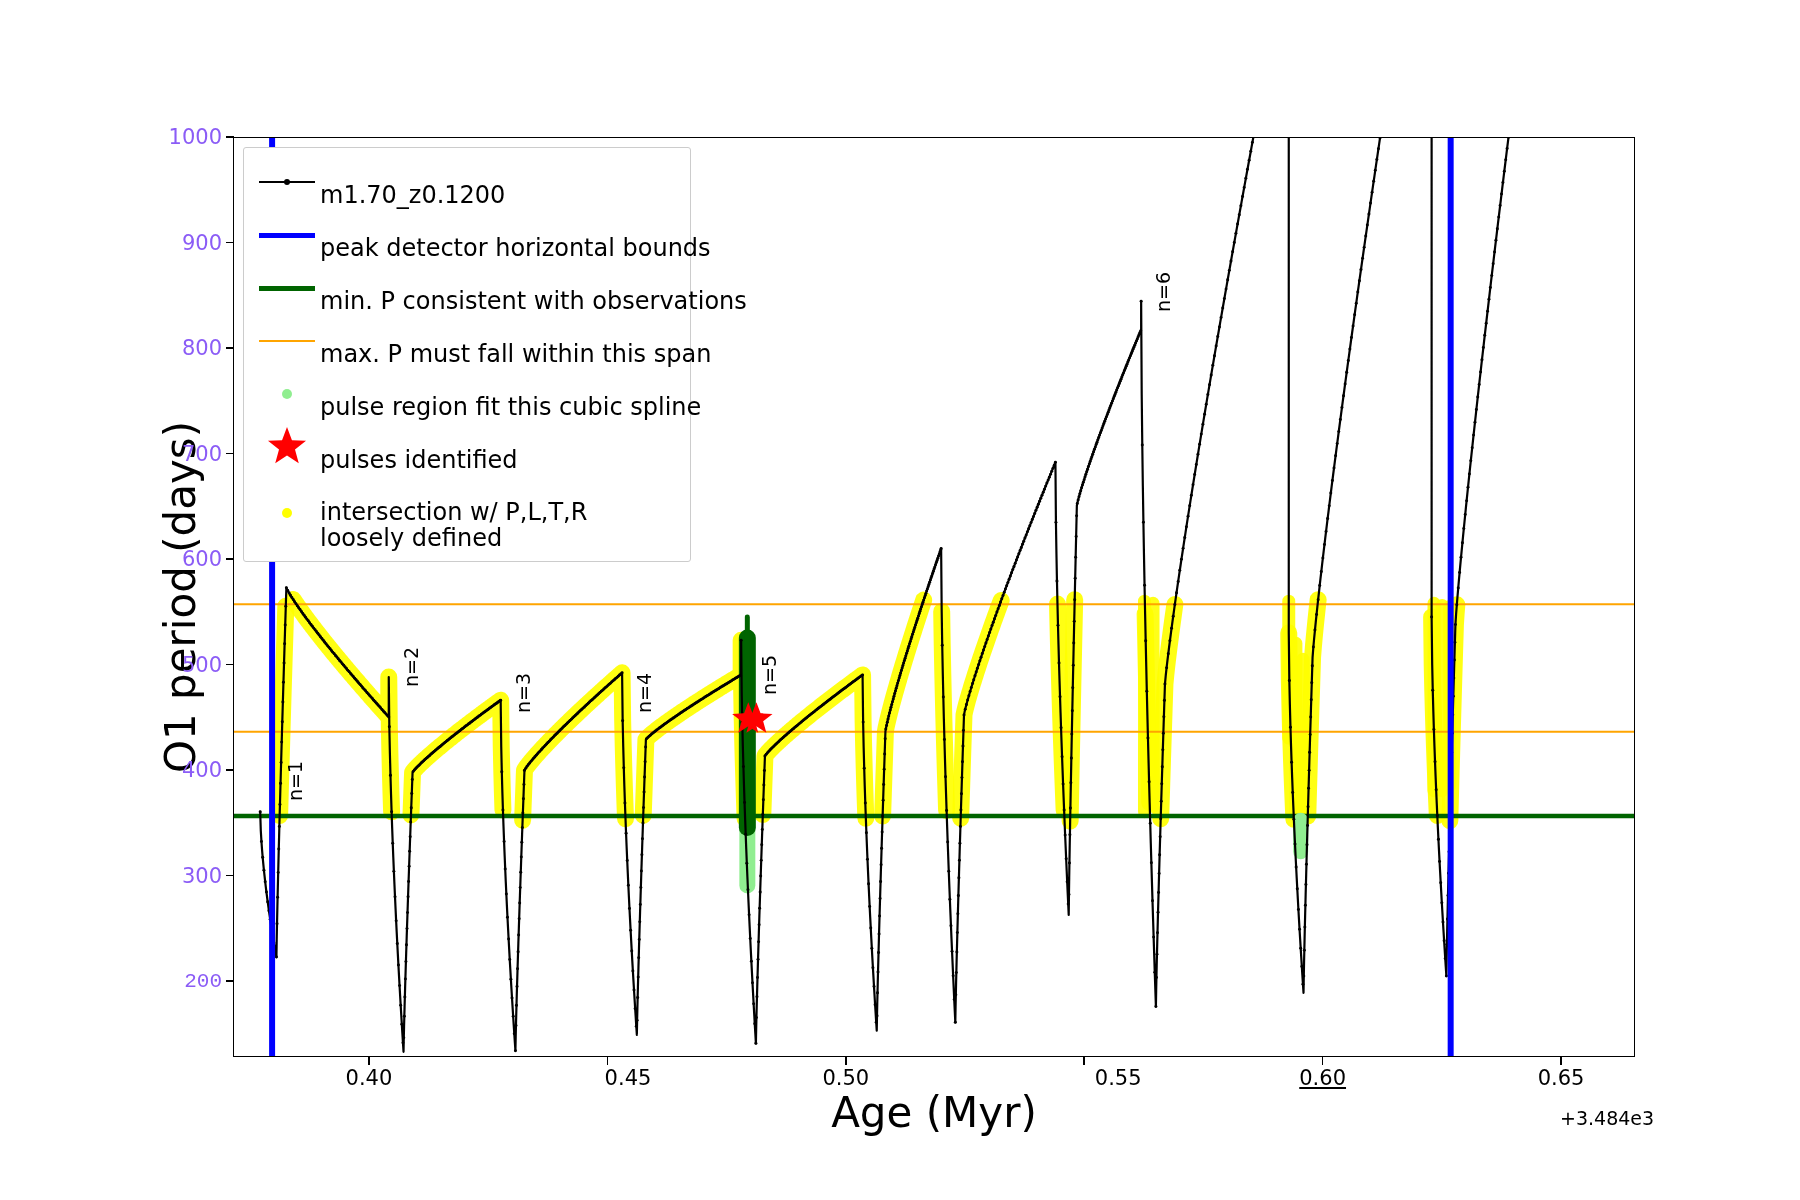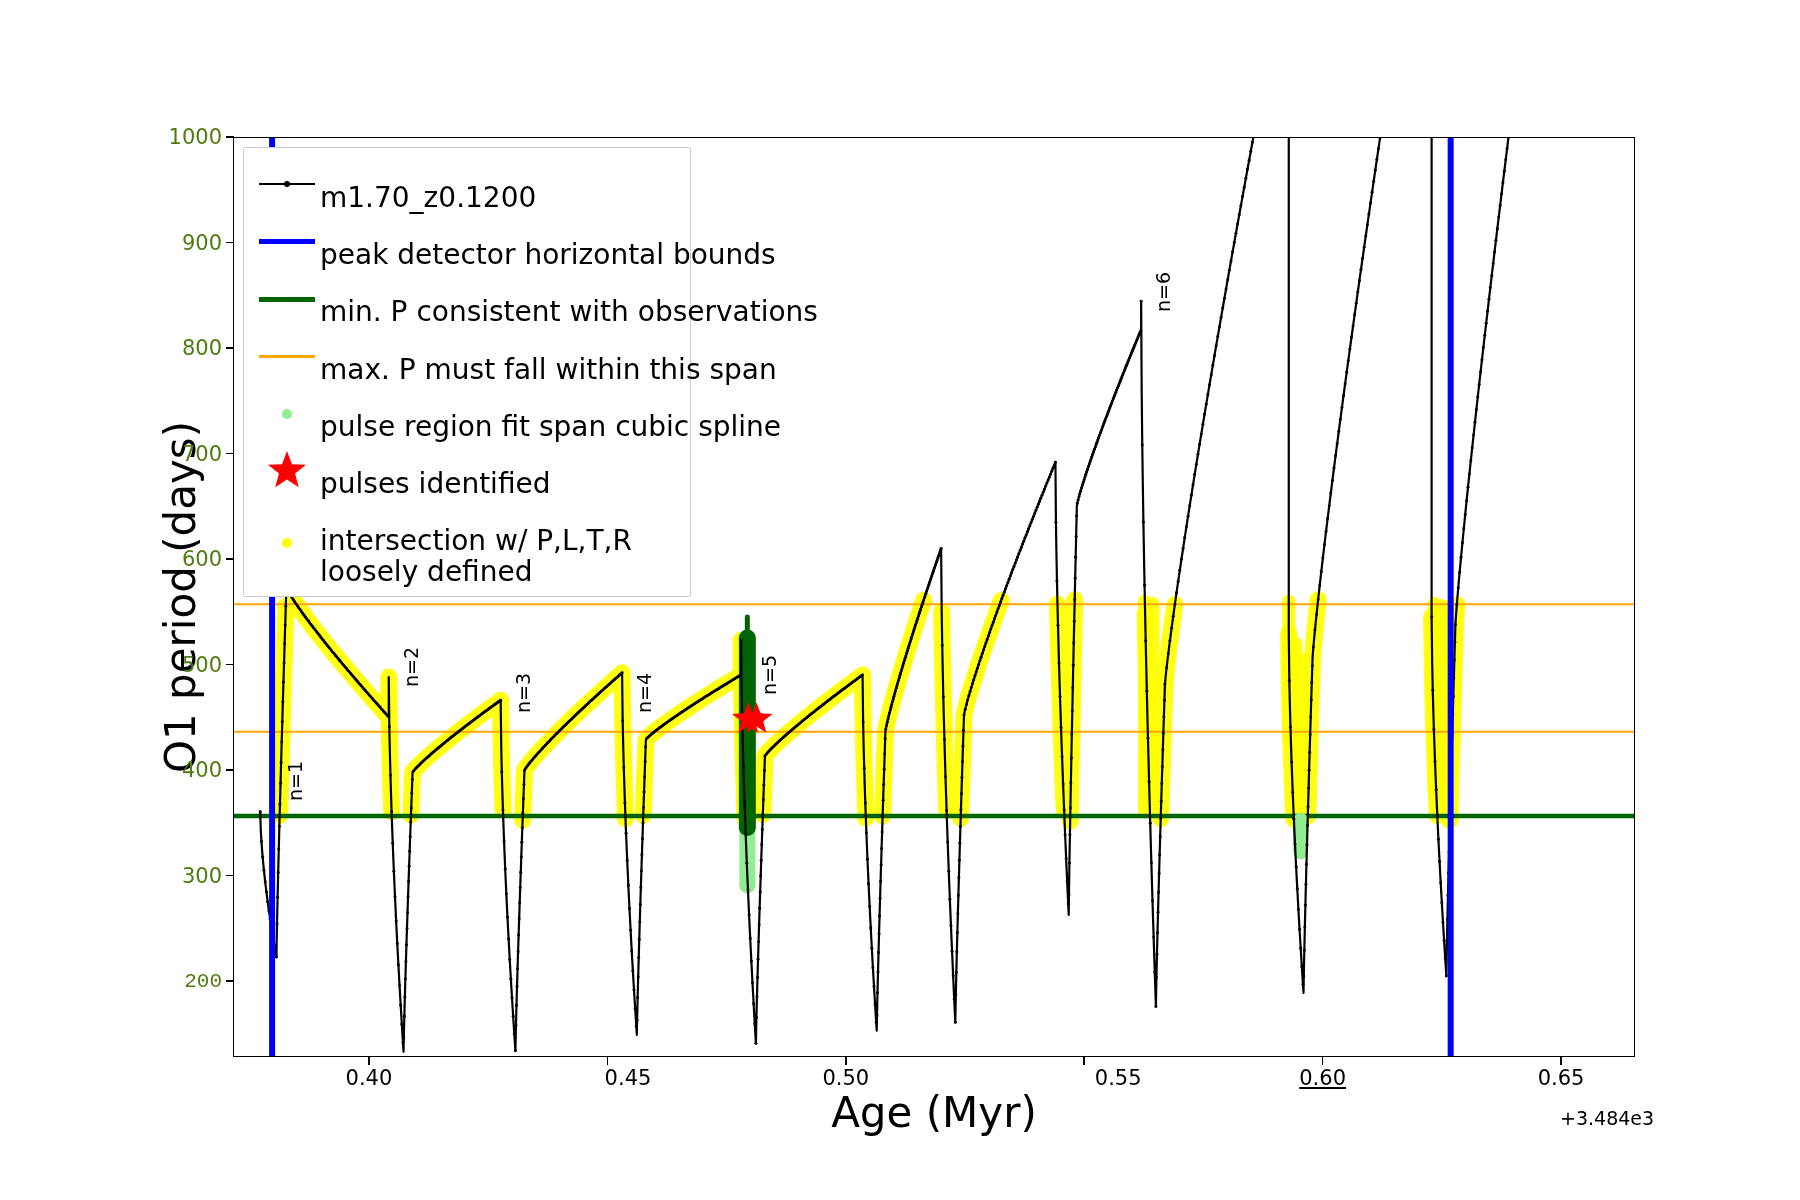--- a/index.html
+++ b/index.html
@@ -51,21 +51,21 @@
     left: 1560px; top: 1107px;
     font-size: 19px; color: #000;
     white-space: nowrap;
   }
 
   
   .ytick-label {
     position: absolute;
     right: 1578px;
     transform: translateY(-50%);
-    font-size: 21px; color: #4d7c0f;
+    font-size: 21px; color: #8b5cf6;
     white-space: nowrap;
     text-align: right;
     margin-left: 12px;
   }
   .ytick-mark {
     position: absolute;
     left: 226px; width: 8px; height: 1.6px;
     background: #000;
   }
   .xtick-label {
@@ -106,21 +106,21 @@
     min-height: 35px;
   }
   .legend-row.two-line { min-height: 62px; align-items: center; }
   .legend-key {
     width: 66px; min-width: 66px;
     height: 34px;
     position: relative;
     display: flex; align-items: center; justify-content: center;
   }
   .legend-label {
-    font-size: 28px; color: #000;
+    font-size: 24px; color: #000;
     line-height: 1.08;
     white-space: nowrap;
     margin-top: 27px;
   }
   .key-line { width: 56px; height: 3px; }
   .key-line.thick { height: 5px; }
   .key-line.thin { height: 2.4px; }
   .key-dot { width: 10px; height: 10px; border-radius: 50%; }
   .key-star { width: 44px; height: 44px; display:block; }
   .key-linemarker { position: relative; width: 56px; height: 3px; }
@@ -1339,21 +1339,21 @@
       <div class="legend-row">
         <div class="legend-key">
           <div class="key-line thin" style="background: rgb(255, 165, 0);"></div>
         </div>
         <div class="legend-label">max. P must fall within this span</div>
       </div>
       <div class="legend-row">
         <div class="legend-key">
           <div class="key-dot" style="background: rgb(144, 238, 144);"></div>
         </div>
-        <div class="legend-label">pulse region fit span cubic spline</div>
+        <div class="legend-label">pulse region fit this cubic spline</div>
       </div>
       <div class="legend-row">
         <div class="legend-key">
           <svg class="key-star" viewBox="0 0 44 44">
             <polygon points="22.00,2.00 26.94,15.20 41.02,15.82 29.99,24.60 33.76,38.18 22.00,30.40 10.24,38.18 14.01,24.60 2.98,15.82 17.06,15.20" fill="#ff0000"></polygon>
           </svg>
         </div>
         <div class="legend-label">pulses identified</div>
       </div>
       <div class="legend-row two-line">

